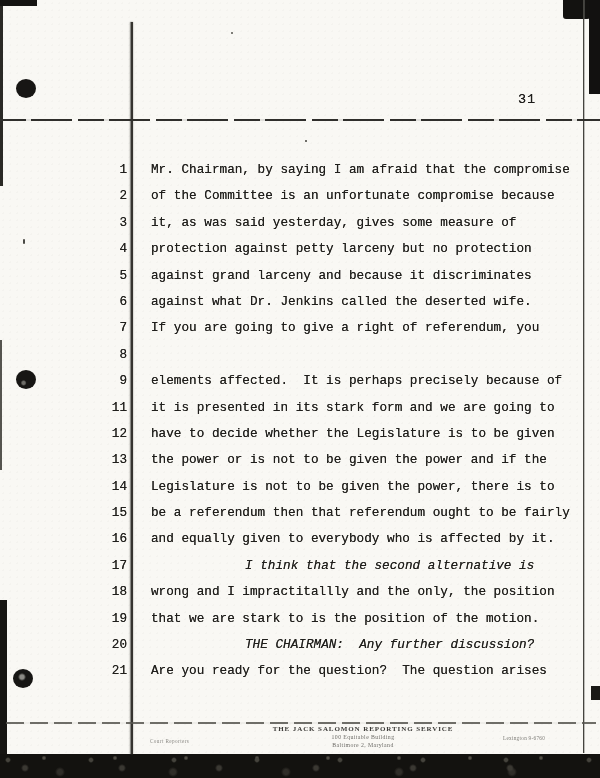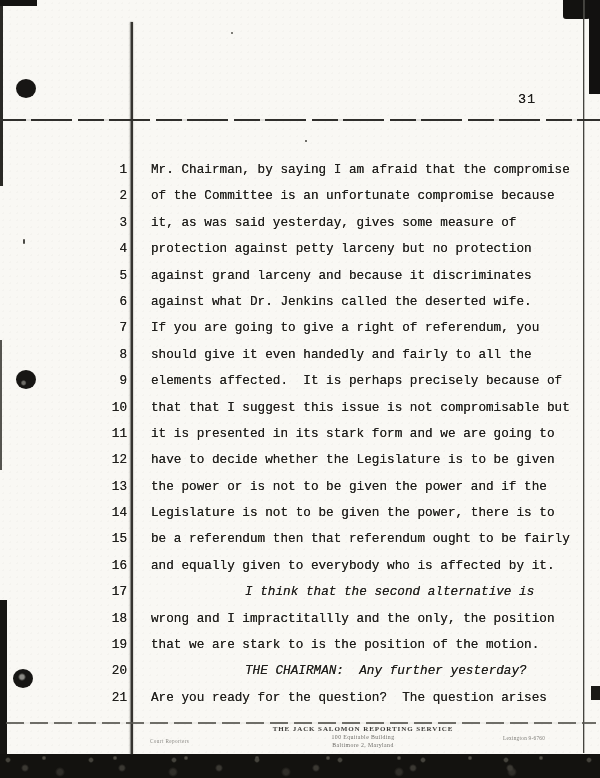--- a/index.html
+++ b/index.html
@@ -118,29 +118,24 @@
       <div class="row">
         <span class="num">6</span>
         <span class="txt">against what Dr. Jenkins called the deserted wife.</span>
       </div>
       <div class="row">
         <span class="num">7</span>
         <span class="txt">If you are going to give a right of referendum, you</span>
       </div>
       <div class="row">
         <span class="num">8</span>
-        <span class="txt">should give it even handedly and fairly to all the</span>
       </div>
       <div class="row">
         <span class="num">9</span>
         <span class="txt">elements affected.  It is perhaps precisely because of</span>
-      </div>
-      <div class="row">
-        <span class="num">10</span>
-        <span class="txt">that that I suggest this issue is not compromisable but</span>
       </div>
       <div class="row">
         <span class="num">11</span>
         <span class="txt">it is presented in its stark form and we are going to</span>
       </div>
       <div class="row">
         <span class="num">12</span>
         <span class="txt">have to decide whether the Legislature is to be given</span>
       </div>
       <div class="row">
@@ -166,21 +161,21 @@
       <div class="row">
         <span class="num">18</span>
         <span class="txt">wrong and I impractitallly and the only, the position</span>
       </div>
       <div class="row">
         <span class="num">19</span>
         <span class="txt">that we are stark to is the position of the motion.</span>
       </div>
       <div class="row indent">
         <span class="num">20</span>
-        <span class="txt">THE CHAIRMAN:  Any further yesterday?</span>
+        <span class="txt">THE CHAIRMAN:  Any further discussion?</span>
       </div>
       <div class="row">
         <span class="num">21</span>
         <span class="txt">Are you ready for the question?  The question arises</span>
       </div>
     </div>
 
   <div class="footer-center">
     <div class="fc-title">THE JACK SALOMON REPORTING SERVICE</div>
     <div class="fc-sub">100 Equitable Building</div>

